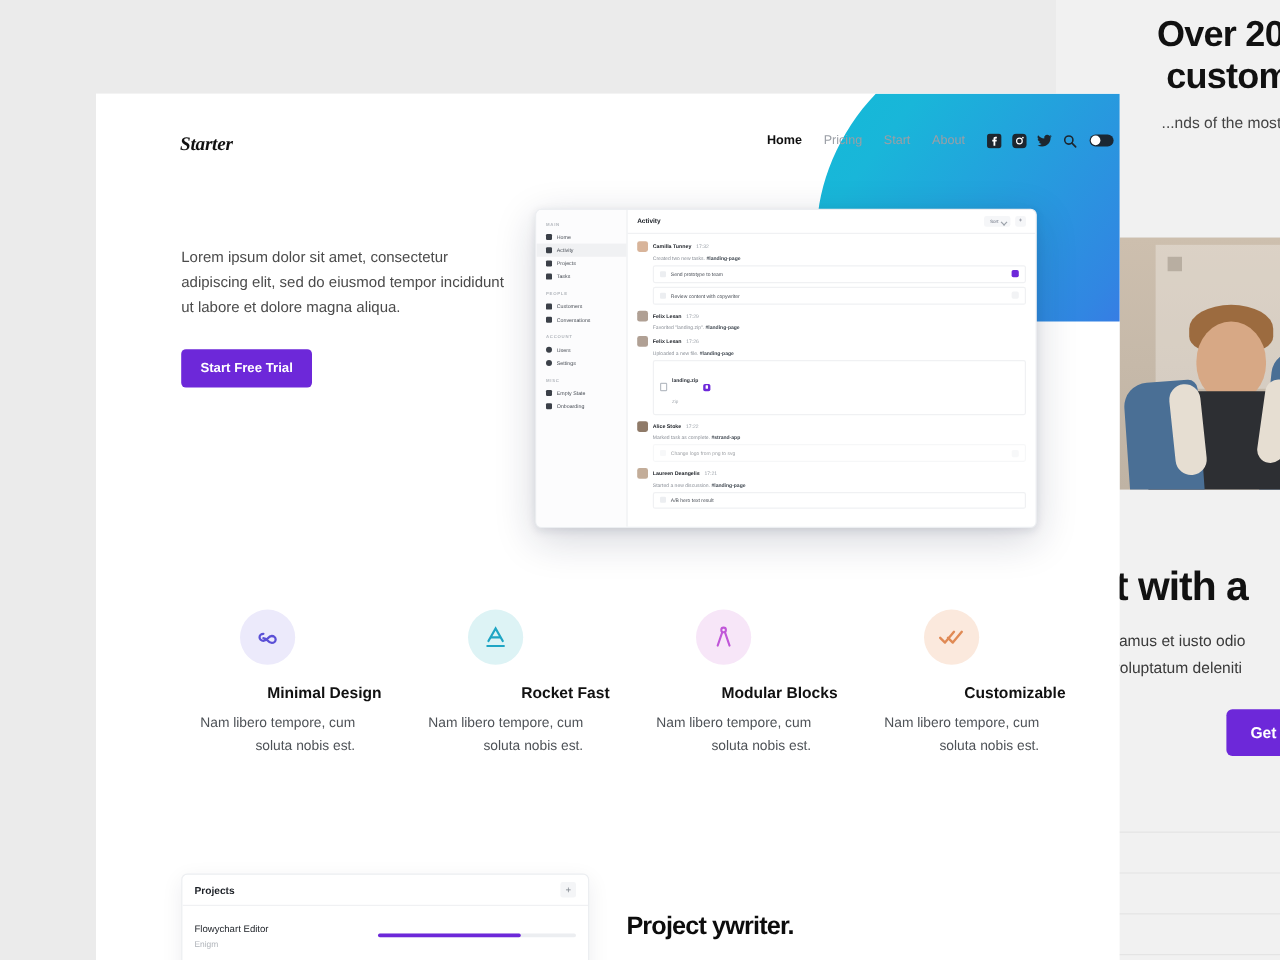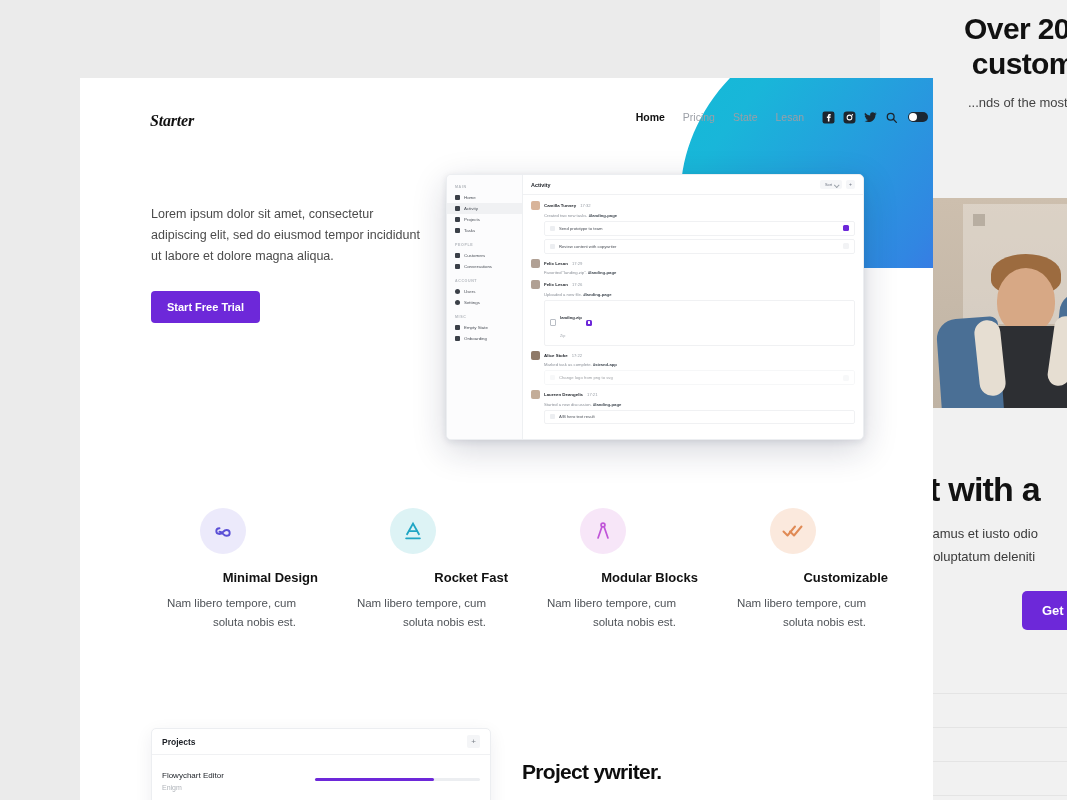--- a/index.html
+++ b/index.html
@@ -275,22 +275,22 @@
 
   <div class="page">
 
     <div class="blob-inner"></div>
 
     <div class="nav">
       <div class="logo">Starter</div>
       <div class="nav-right">
         <span class="nav-link active">Home</span>
         <span class="nav-link">Pricing</span>
-        <span class="nav-link">State</span>
-        <span class="nav-link">Lesan</span>
+        <span class="nav-link">Start</span>
+        <span class="nav-link">About</span>
 
         <span class="soc">
           <svg viewBox="0 0 24 24">
               <rect x="1" y="1" width="22" height="22" rx="4" fill="#1d262f"></rect>
               <path d="M14.5 8.2h1.6V5.6h-2.2c-1.9 0-3 1.1-3 3v1.6H9v2.6h1.9v6.6h2.8v-6.6h2l.3-2.6h-2.3V9.1c0-.6.2-.9.8-.9z" fill="#fff"></path>
             </svg>
         </span>
         <span class="soc">
           <svg viewBox="0 0 24 24">
               <rect x="1" y="1" width="22" height="22" rx="6" fill="#1d262f"></rect>

